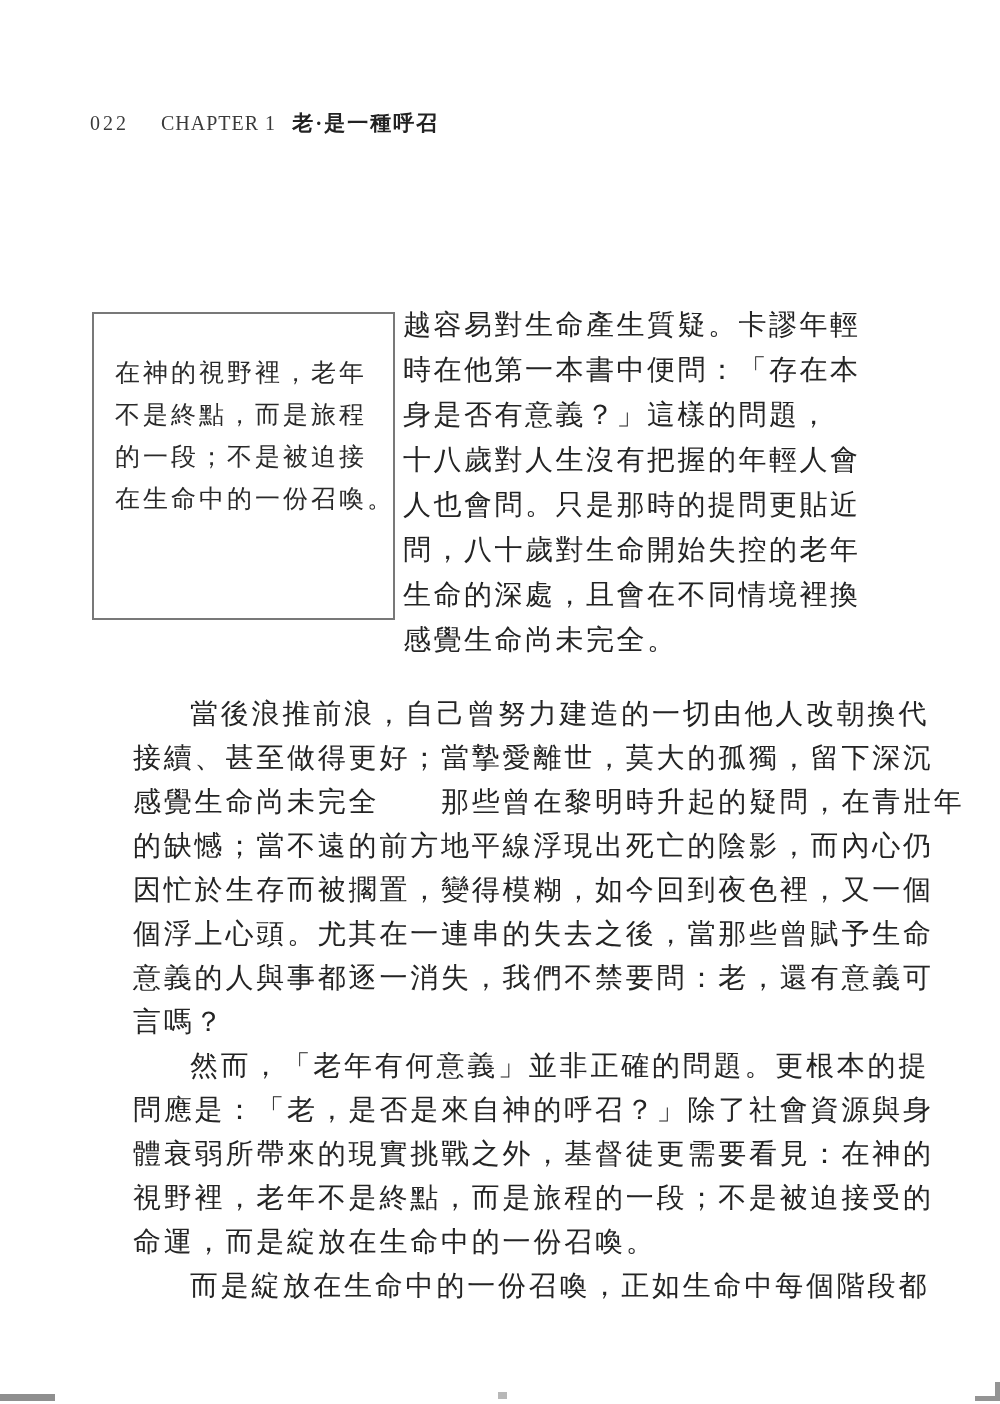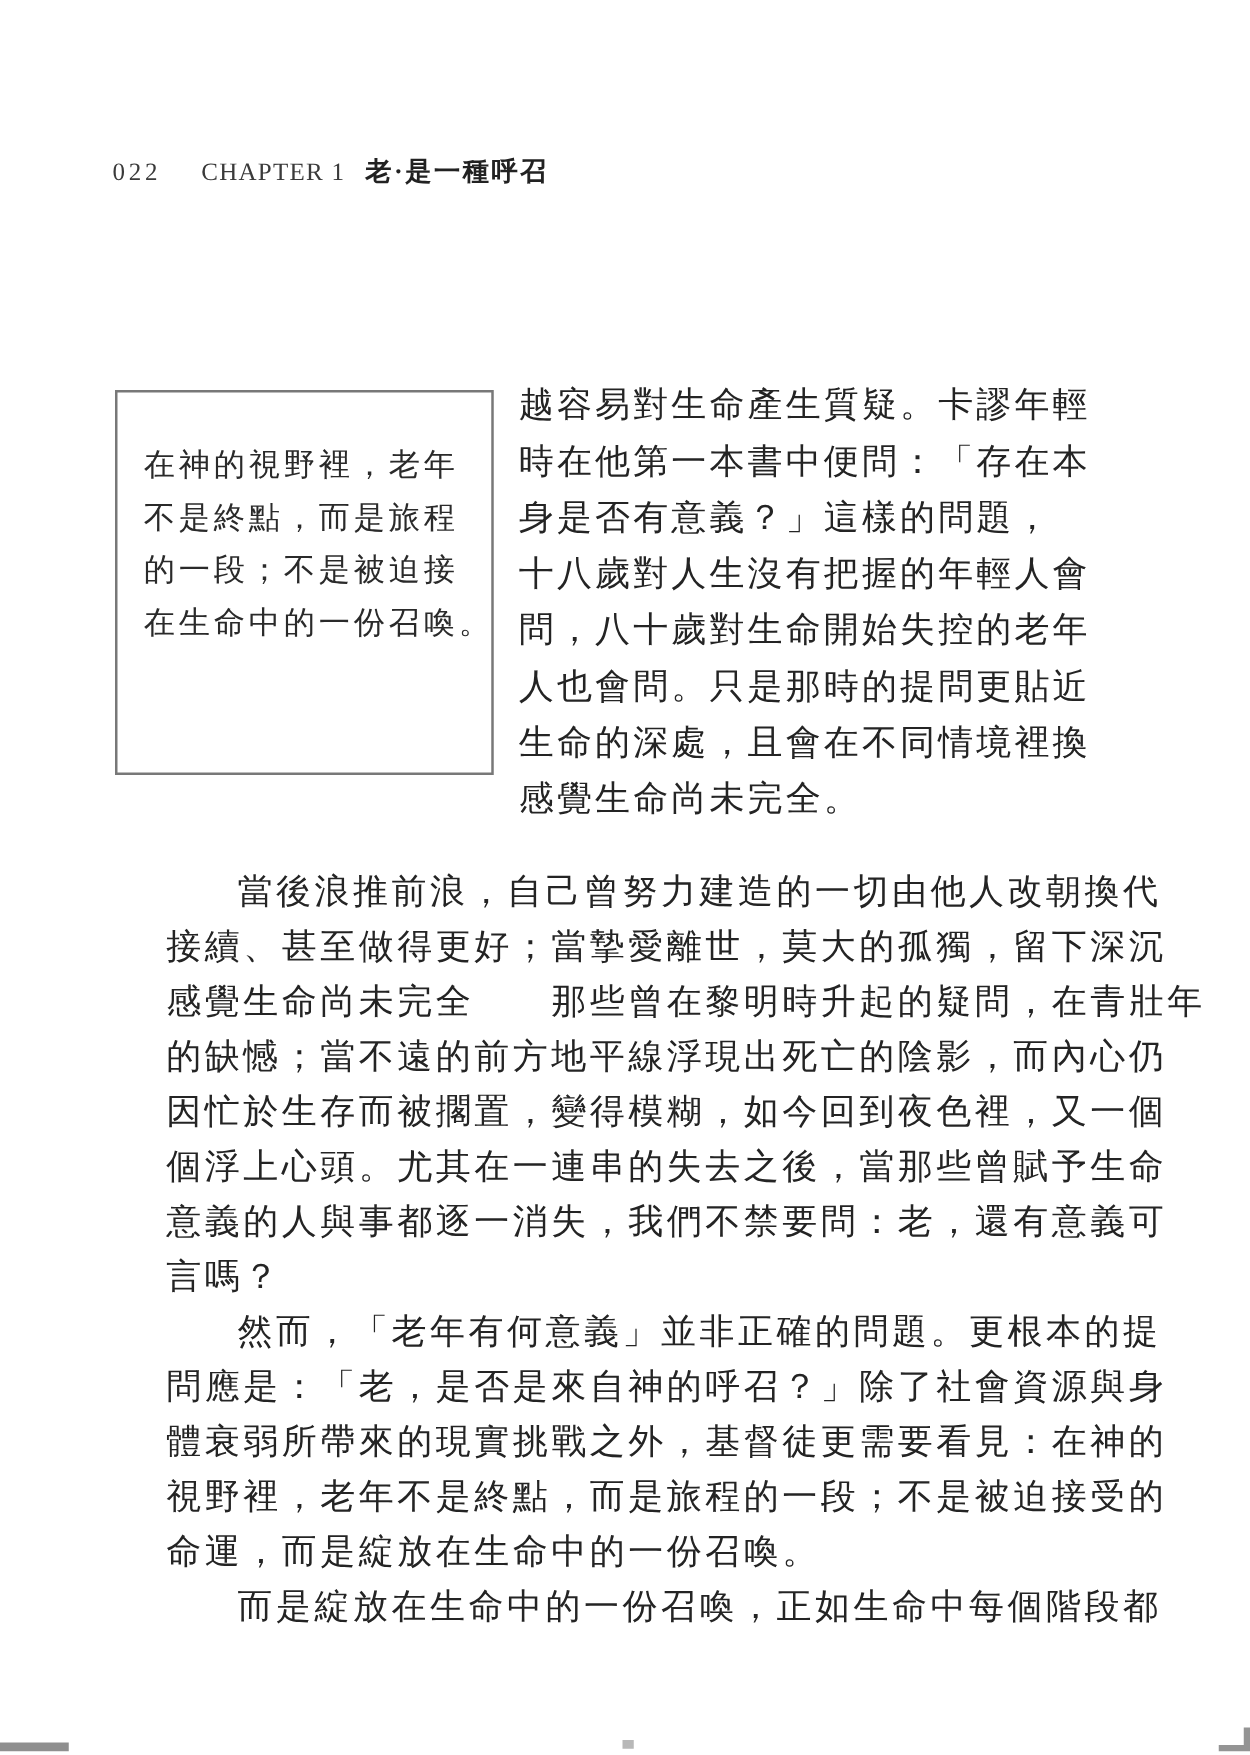--- a/index.html
+++ b/index.html
@@ -13,21 +13,21 @@
     height: 1404px;
     background: #ffffff;
     font-family: "Liberation Serif", "DejaVu Serif", serif;
     color: #2b2b2b;
     overflow: hidden;
   }
 
   
   .running-header {
     position: absolute;
-    top: 123px;
+    top: 109px;
     left: 90px;
     font-size: 20px;
     color: #3a3a3a;
     white-space: nowrap;
   }
   .page-number {
     letter-spacing: 3px;
     margin-right: 32px;
   }
   .chapter-label {
@@ -62,21 +62,21 @@
   }
   .pq-line {
     font-size: 25px;
     line-height: 42px;
     letter-spacing: 3px;
     color: #2a2a2a;
     white-space: nowrap;
   }
   .col-right {
     flex: 1 1 auto;
-    margin-left: 20px;
+    margin-left: 8px;
     padding-top: 2px;
   }
   .body-line {
     font-size: 28px;
     line-height: 45px;
     letter-spacing: 2.5px;
     color: #242424;
     white-space: nowrap;
   }
 
@@ -124,22 +124,22 @@
       <div class="pq-line">不是終點，而是旅程</div>
       <div class="pq-line">的一段；不是被迫接</div>
       <div class="pq-line">在生命中的一份召喚。</div>
     </aside>
 
     <div class="col-right">
       <div class="body-line">越容易對生命產生質疑。卡謬年輕</div>
       <div class="body-line">時在他第一本書中便問：「存在本</div>
       <div class="body-line">身是否有意義？」這樣的問題，</div>
       <div class="body-line">十八歲對人生沒有把握的年輕人會</div>
+      <div class="body-line">人也會問。只是那時的提問更貼近</div>
       <div class="body-line">問，八十歲對生命開始失控的老年</div>
-      <div class="body-line">人也會問。只是那時的提問更貼近</div>
       <div class="body-line">生命的深處，且會在不同情境裡換</div>
       <div class="body-line">感覺生命尚未完全。</div>
     </div>
   </section>
 
   <section class="body-text">
     <div class="para">
       <div class="body-line indent">當後浪推前浪，自己曾努力建造的一切由他人改朝換代</div>
       <div class="body-line">接續、甚至做得更好；當摯愛離世，莫大的孤獨，留下深沉</div>
       <div class="body-line">感覺生命尚未完全　　那些曾在黎明時升起的疑問，在青壯年</div>

